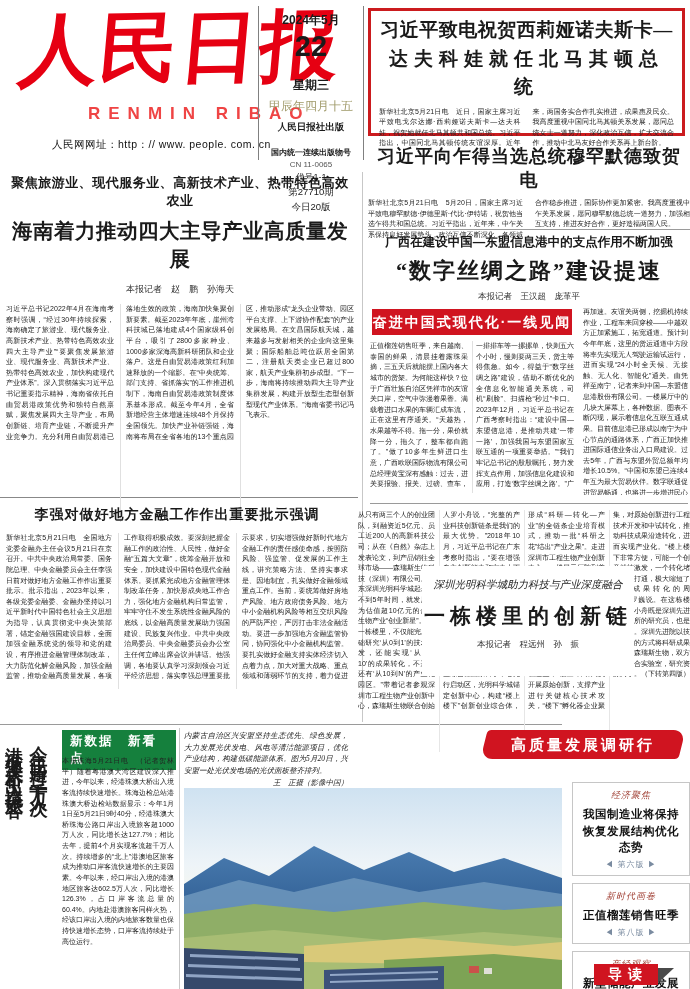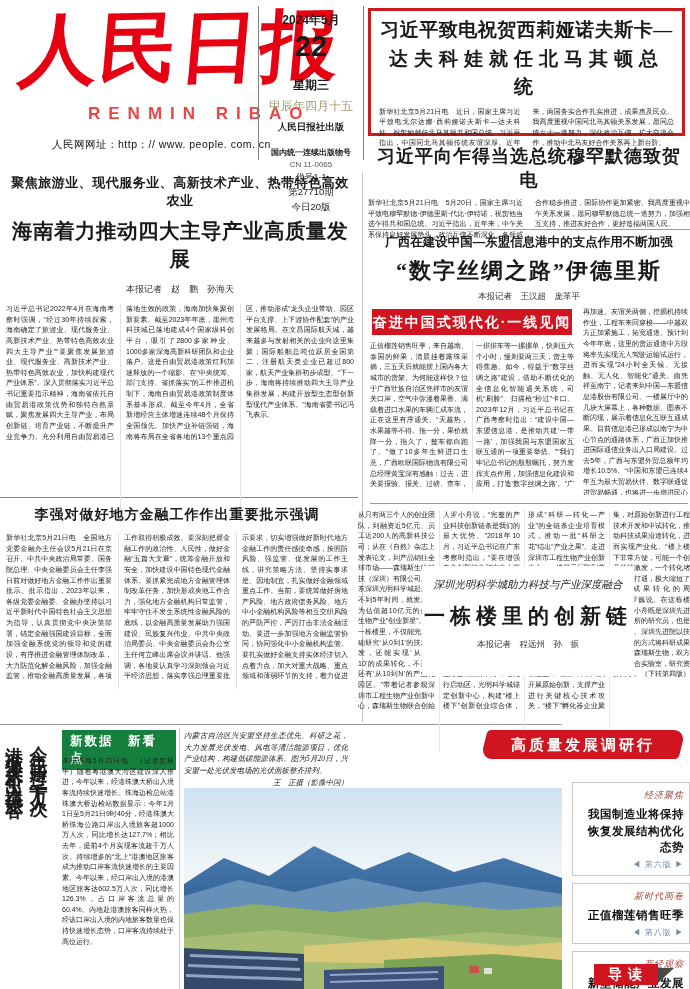--- a/index.html
+++ b/index.html
@@ -97,21 +97,21 @@
   #bridge .bbody{position:absolute;left:62px;top:28px;width:112px;height:230px;}
 
   
   #photo-caption{position:absolute;left:184px;top:730px;width:164px;height:54px;
     font-size:7.5px;font-style:italic;line-height:1.55;color:#222;}
   #photo-caption .credit{text-align:right;font-style:italic;}
   #photo{position:absolute;left:184px;top:788px;width:378px;height:201px;overflow:hidden;}
 
   
   #sidebar{position:absolute;left:572px;top:782px;width:118px;}
-  .side-box{border:1px solid #c6c6c6;text-align:right;padding:6px 5px 5px;box-sizing:border-box;margin-bottom:7px;background:#fff;}
+  .side-box{border:1px solid #c6c6c6;text-align:center;padding:6px 5px 5px;box-sizing:border-box;margin-bottom:7px;background:#fff;}
   .side-kick{font-size:9px;font-style:italic;color:#9e3b2f;letter-spacing:1px;font-family:"Liberation Serif",serif;}
   .side-title{font-size:11.5px;font-weight:bold;letter-spacing:.5px;margin-top:4px;line-height:1.45;color:#111;}
   .side-page{font-size:8px;color:#7a8ba0;margin-top:3px;letter-spacing:1px;}
   #daodu{position:absolute;left:594px;top:964px;width:64px;height:21px;background:#d01420;
     color:#fff;font-weight:bold;font-size:14px;letter-spacing:6px;text-align:center;line-height:21px;padding-left:4px;box-sizing:border-box;}
   #daodu-fold{position:absolute;left:658px;top:968px;width:0;height:0;
     border-top:15px solid #4a4a4a;border-right:16px solid transparent;}
 </style>
 </head>
 <body>
@@ -150,21 +150,21 @@
     <div class="kick">聚焦旅游业、现代服务业、高新技术产业、热带特色高效农业</div>
     <div class="head">海南着力推动四大主导产业高质量发展</div>
     <div class="byline serif">本报记者　赵　鹏　孙海天</div>
     <div class="hbody bodytext just">习近平总书记2022年4月在海南考察时强调，“经过30年持续探索，海南确定了旅游业、现代服务业、高新技术产业、热带特色高效农业四大主导产业”“要聚焦发展旅游业、现代服务业、高新技术产业、热带特色高效农业，加快构建现代产业体系”。深入贯彻落实习近平总书记重要指示精神，海南省依托自由贸易港政策优势和独特自然禀赋，聚焦发展四大主导产业，布局创新链、培育产业链，不断提升产业竞争力。充分利用自由贸易港已落地生效的政策，海南加快集聚创新要素。截至2023年年底，崖州湾科技城已落地建成4个国家级科创平台，吸引了2800多家种业、1000多家深海高新科研团队和企业落户。这是自由贸易港政策红利加速释放的一个缩影。在“中央统筹、部门支持、省抓落实”的工作推进机制下，海南自由贸易港政策制度体系基本形成。截至今年4月，全省新增经营主体增速连续48个月保持全国领先。加快产业补链强链，海南将布局在全省各地的13个重点园区，推动形成“龙头企业带动、园区平台支撑、上下游协作配套”的产业发展格局。在文昌国际航天城，越来越多与发射相关的企业向这里集聚；国际船舶总吨位跃居全国第二，注册航天类企业已超过800家，航天产业集群初步成型。“下一步，海南将持续推动四大主导产业集群发展，构建开放型生态型创新型现代产业体系。”海南省委书记冯飞表示。</div>
   </div>
 
   <div class="vline" style="left:362px;top:172px;height:550px;"></div>
 
   <div id="silk">
     <div class="kick">广西在建设中国—东盟信息港中的支点作用不断加强</div>
-    <div class="head serif">“数字丝绸之路”伊德里斯</div>
+    <div class="head serif">“数字丝绸之路”建设提速</div>
     <div class="byline serif">本报记者　王汉超　庞革平</div>
     <div class="cols">
       <div class="leftpart">
         <div class="banner">奋进中国式现代化·一线见闻</div>
         <div class="ltext bodytext just">正值榴莲销售旺季，来自越南、泰国的鲜果，清晨挂着露珠采摘，三五天后就能摆上国内各大城市的货架。为何能这样快？位于广西壮族自治区凭祥市的友谊关口岸，空气中弥漫着果香。满载着进口水果的车辆汇成车流，正在这里有序通关。“天越热，水果越等不得。拖一分，果价就降一分，拖久了，整车都白跑了。”做了10多年生鲜进口生意，广西欧联国际物流有限公司总经理黄宝深有感触：过去，进关要报验、报关、过磅、查车，一排排车等一摞摞单，快则五六个小时，慢则要两三天，货主等得焦急。如今，得益于“数字丝绸之路”建设，借助不断优化的全信息化智能通关系统，司机“刷脸”、扫描枪“秒过”卡口。2023年12月，习近平总书记在广西考察时指出：“建设中国—东盟信息港，是推动共建‘一带一路’，加强我国与东盟国家互联互通的一项重要举措。”“我们牢记总书记的殷殷嘱托，努力发挥支点作用，加强信息化建设和应用，打造‘数字丝绸之路’。”广西壮族自治区工业和信息化厅厅长王永超说。</div>
       </div>
       <div class="rtext bodytext just">再加速。友谊关两侧，挖掘机持续作业，工程车来回穿梭——中越双方正加紧施工，拓宽通道。预计到今年年底，这里的货运通道中方段将率先实现无人驾驶运输试运行，进而实现“24小时全天候、无接触、无人化、智能化”通关。由凭祥至南宁，记者来到中国—东盟信息港股份有限公司。一楼展厅中的几块大屏幕上，各种数据、图表不断闪现，展示着信息化互联互通成果。目前信息港已形成以南宁为中心节点的通路体系，广西正加快推进国际通信业务出入口局建设。过去5年，广西与东盟外贸总额年均增长10.5%。“中国和东盟已连续4年互为最大贸易伙伴。数字联通促进贸易畅通，也将进一步增进民心相通。”广西壮族自治区大数据发展局相关负责人说。</div>
     </div>
   </div>
 
@@ -193,21 +193,21 @@
       <div class="vt">港珠澳大桥出入境旅客</div>
       <div class="vt">今年已超过一千万人次</div>
     </div>
     <div class="badge">新数据　新看点</div>
     <div class="bbody bodytext just">本报珠海5月21日电　（记者贺林平）随着粤港澳大湾区建设深入推进，今年以来，经港珠澳大桥出入境客流持续快速增长。珠海边检总站港珠澳大桥边检站数据显示：今年1月1日至5月21日9时40分，经港珠澳大桥珠海公路口岸出入境旅客超1000万人次，同比增长达127.7%；相比去年，提前4个月实现客流超千万人次。持续增多的“北上”港澳地区旅客成为推动口岸客流快速增长的主要因素。今年以来，经口岸出入境的港澳地区旅客达602.5万人次，同比增长126.3%，占口岸客流总量的60.4%。内地赴港澳旅客同样火热，经该口岸出入境的内地旅客数量也保持快速增长态势，口岸客流持续处于高位运行。</div>
   </div>
 
   <div class="vline" style="left:179px;top:728px;height:261px;"></div>
 
   <div id="photo-caption" class="serif just">
-    <span>内蒙古自治区兴安盟坚持生态优先、科研之花，大力发展光伏发电、风电等清洁能源项目，优化产业结构，构建低碳能源体系。图为5月20日，兴安盟一处光伏发电场的光伏面板整齐排列。</span>
+    <span>内蒙古自治区兴安盟坚持生态优先、绿色发展，大力发展光伏发电、风电等清洁能源项目，优化产业结构，构建低碳能源体系。图为5月20日，兴安盟一处光伏发电场的光伏面板整齐排列。</span>
     <div class="credit">王　正摄（影像中国）</div>
   </div>
 
   <div id="photo">
     <svg width="378" height="201" viewBox="0 0 378 201">
       <defs>
         <linearGradient id="sky" x1="0" y1="0" x2="0" y2="1">
           <stop offset="0" stop-color="#cfe2f1"></stop>
             <stop offset="0.7" stop-color="#eef4f8"></stop>
             <stop offset="1" stop-color="#f6f7ef"></stop>

